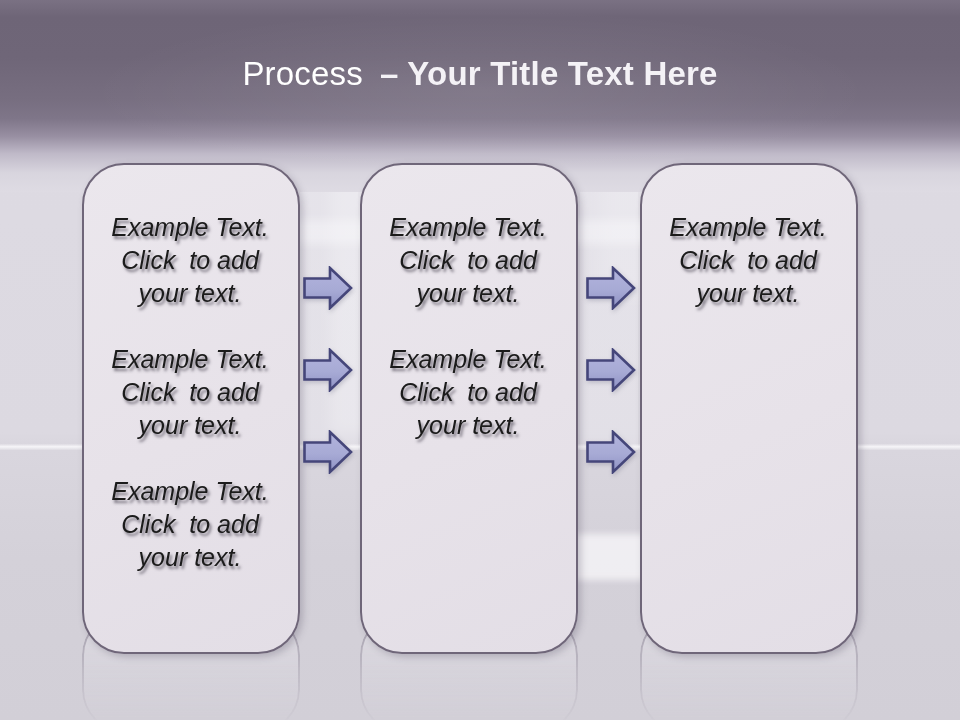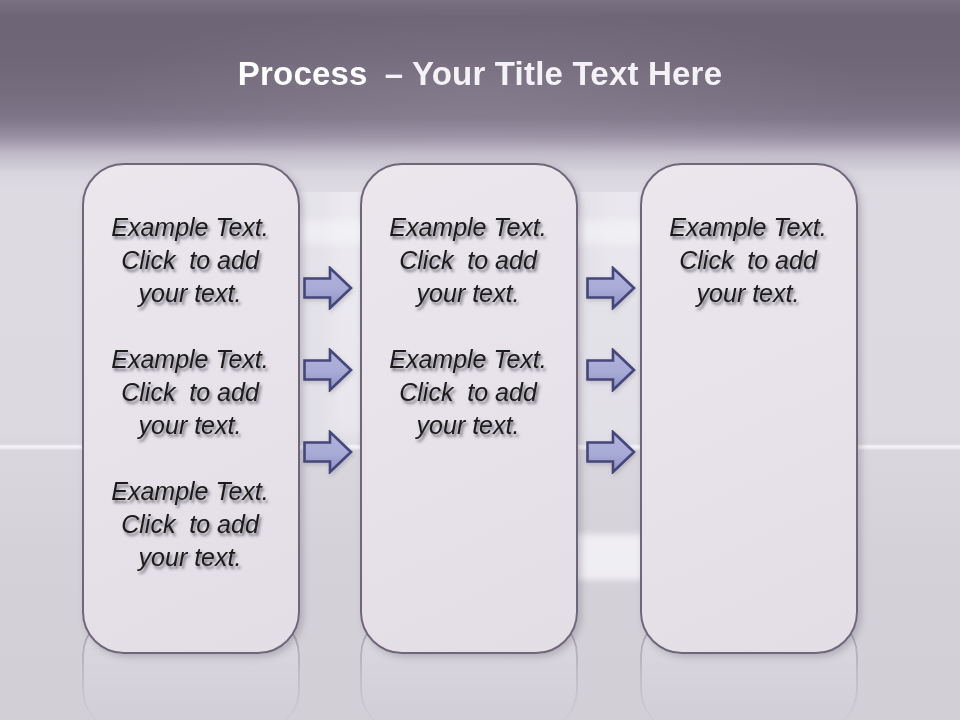--- a/index.html
+++ b/index.html
@@ -30,21 +30,21 @@
   .header {
     position:absolute; left:0; top:0; width:960px; height:192px;
     background:
       radial-gradient(ellipse 560px 120px at 50% 48%, rgba(255,255,255,0.09), rgba(255,255,255,0) 70%),
       linear-gradient(180deg,#7a7183 0%,#6e6577 9%,#6f6678 30%,#776e80 52%,#7f7689 62%,#988fa2 71%,#bfb9c8 80%,#d8d5de 90%,#dedbe3 100%);
   }
   .title {
     position:absolute; left:0; top:54px; width:960px; text-align:center;
     font-size:33px; line-height:40px; color:#ffffff; letter-spacing:0.2px;
   }
-  .title .t-bold { font-weight:700; }
+  .title .t-bold { font-weight:400; }
   .title .t-rest { font-weight:700; color:#f4f2f6; margin-left:17px; }
 
   
   .panel {
     position:absolute; top:163px; width:214px; height:441px;
     border:2px solid #6f6679; border-radius:42px;
     background:linear-gradient(155deg,#ebe7ed 0%,#e7e2e9 55%,#e3dee6 100%);
     box-shadow:3px 3px 7px rgba(80,72,92,0.28);
     padding-top:46px; box-sizing:content-box;
   }

